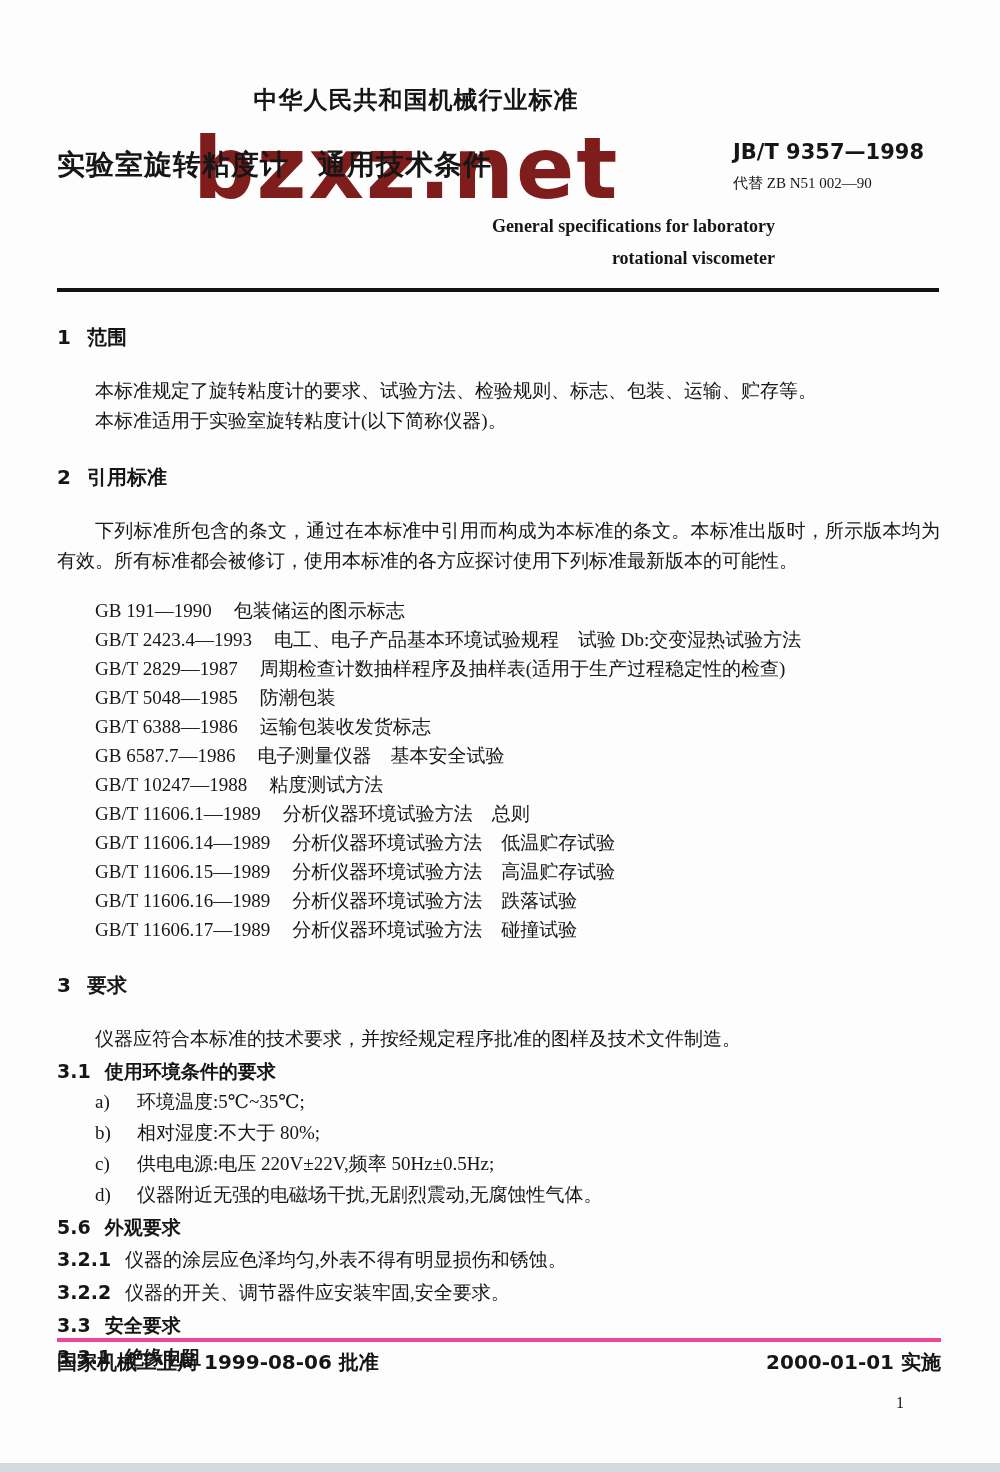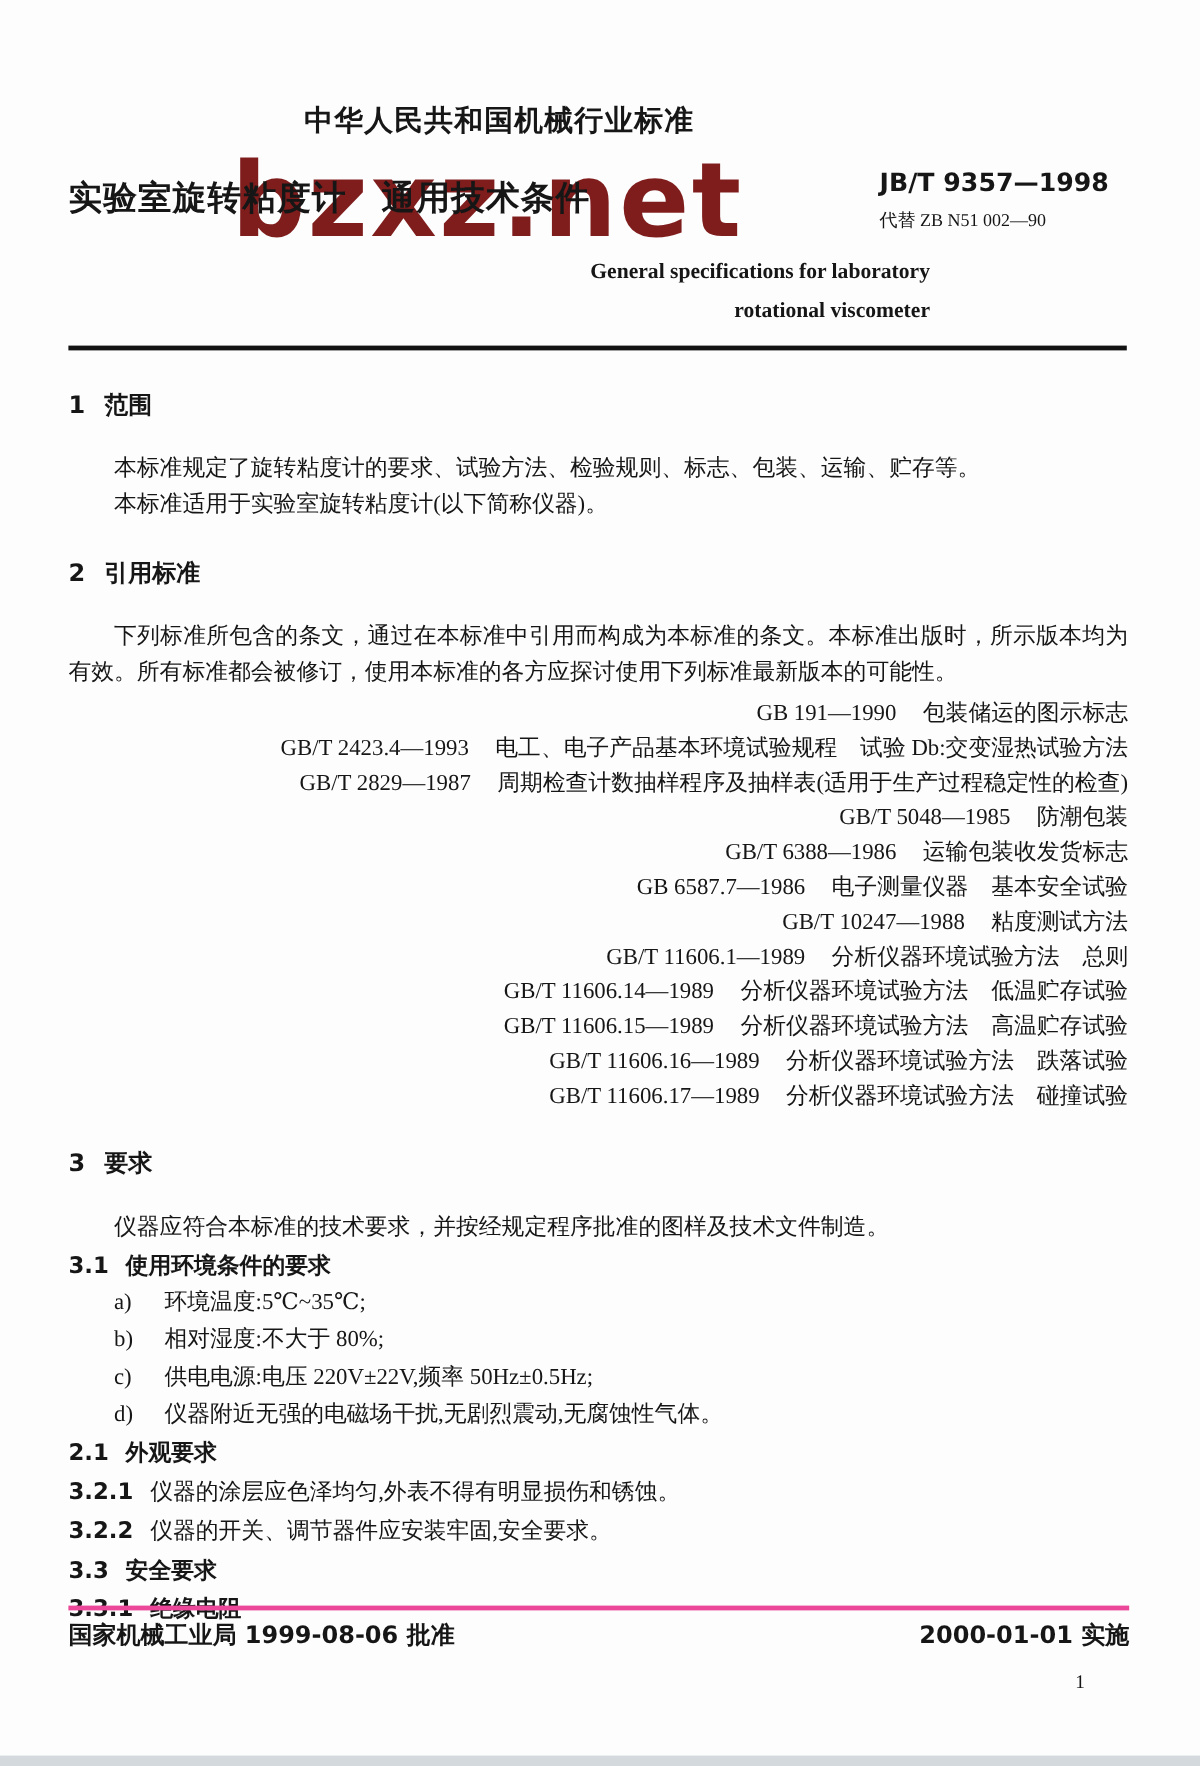--- a/index.html
+++ b/index.html
@@ -54,21 +54,21 @@
   }
   .sec-head{
     margin-top:26px;
     font-family:"DejaVu Sans","Liberation Sans",sans-serif;
     font-weight:bold;font-size:20px;
   }
   .sec-no{margin-right:16px;}
   .para{margin:24px 0 0 0;text-indent:2em;text-align:justify;}
   .para-block{margin-top:24px;}
   .para-line{text-indent:2em;}
-  .ref-list{margin-top:4px;text-align:right;}
+  .ref-list{margin-top:20px;}
   .ref-row{padding-left:38px;line-height:29px;}
   .ref-code{margin-right:22px;}
   .clause{
     margin-top:2px;line-height:30px;
     font-family:"DejaVu Sans","Liberation Sans",sans-serif;
     font-weight:bold;font-size:19px;
   }
   .clause .clause-text{
     font-family:"Liberation Serif","DejaVu Serif",serif;
     font-weight:normal;
@@ -165,21 +165,21 @@
           <span class="cond-label">c)</span>
           <span>供电电源:电压 220V±22V,频率 50Hz±0.5Hz;</span>
         </div>
       <div class="cond-item">
           <span class="cond-label">d)</span>
           <span>仪器附近无强的电磁场干扰,无剧烈震动,无腐蚀性气体。</span>
         </div>
     </div>
 
     <div class="clause">
-      <span class="clause-no">2.1</span><span>外观要求</span>
+      <span class="clause-no">5.6</span><span>外观要求</span>
     </div>
     <div class="clause">
       <span class="clause-no">3.2.1</span><span class="clause-text">仪器的涂层应色泽均匀,外表不得有明显损伤和锈蚀。</span>
     </div>
     <div class="clause">
       <span class="clause-no">3.2.2</span><span class="clause-text">仪器的开关、调节器件应安装牢固,安全要求。</span>
     </div>
     <div class="clause">
       <span class="clause-no">3.3</span><span>安全要求</span>
     </div>

